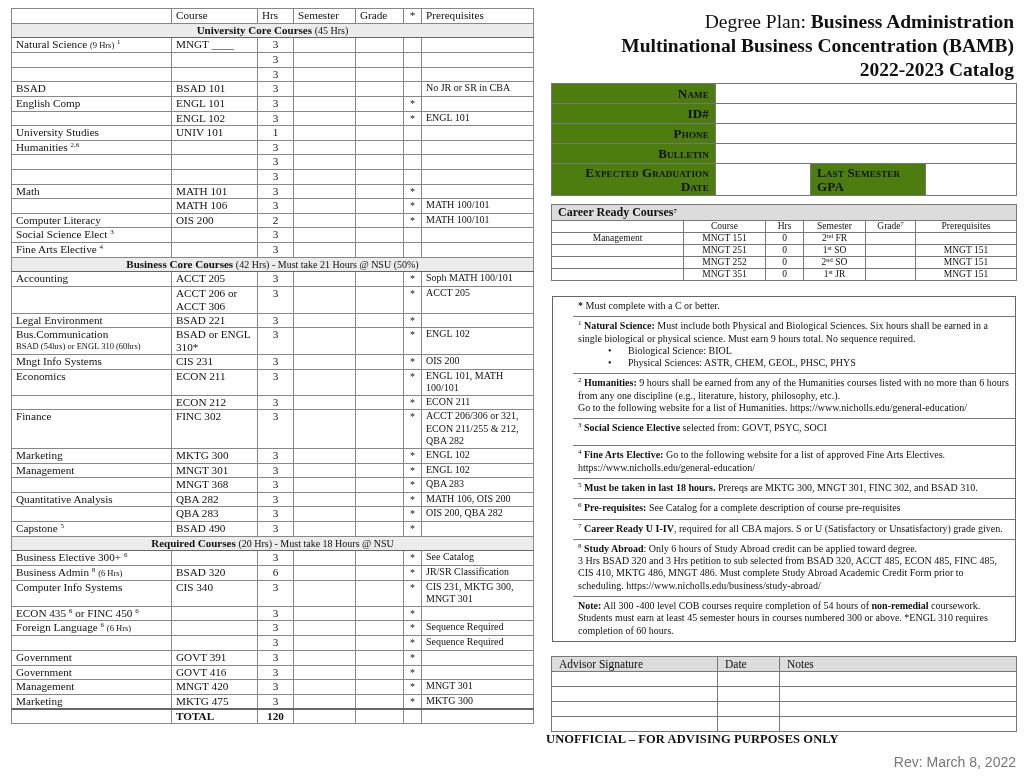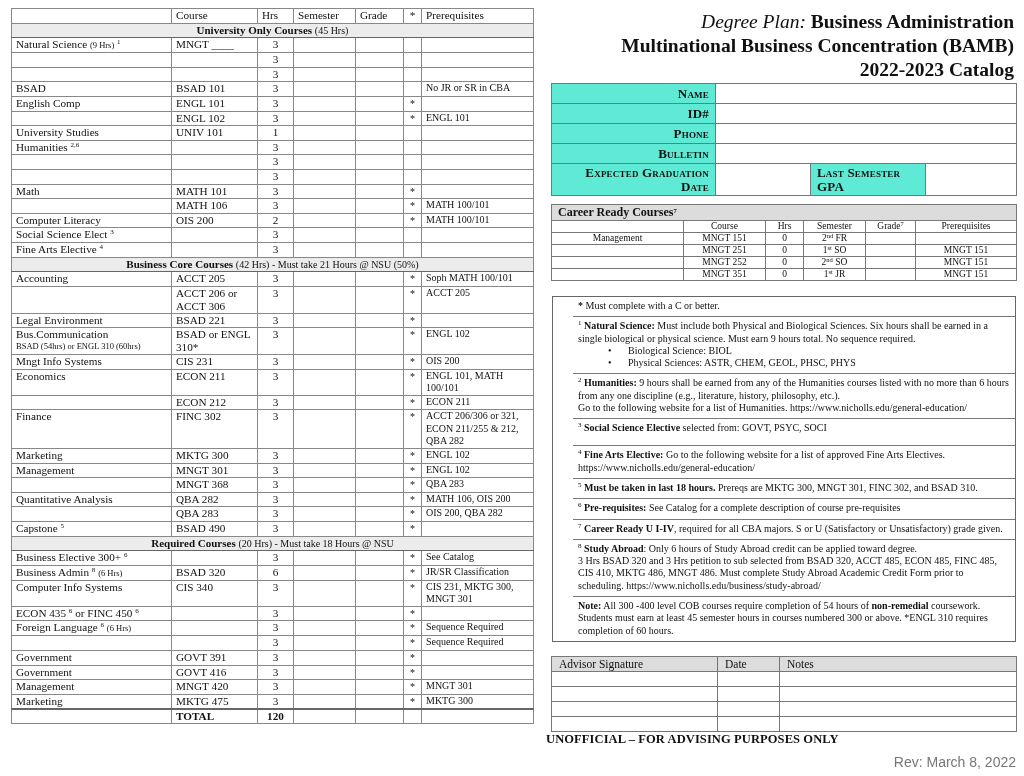--- a/index.html
+++ b/index.html
@@ -38,31 +38,31 @@
   #course-table .small { font-size: 8.5px; }
   #course-table .subnote { display: block; font-size: 8.5px; line-height: 11px; }
   #course-table tr.total td { border-top: 2.5px solid #666; font-weight: bold; }
   #course-table tr.total td.hrs { font-weight: bold; }
 
   
   #title-block {
     position: absolute; right: 10px; top: 10px; width: 470px; text-align: right;
     font-size: 19.5px; line-height: 24px;
   }
-  #title-block .light { font-weight: normal; font-style: italic; }
+  #title-block .light { font-weight: normal; }
   #title-block .bold { font-weight: bold; }
 
   
   #info-table {
     position: absolute; left: 551px; top: 83px; width: 465px;
     border-collapse: collapse; table-layout: fixed; border: 1.5px solid #666;
   }
   #info-table td { border: 1px solid #777; height: 20px; padding: 0 6px; font-size: 12px; }
   #info-table td.label {
-    background: #5eead4; text-align: right; font-weight: bold;
+    background: #4d7c0f; text-align: right; font-weight: bold;
     font-variant: small-caps; font-size: 13px; letter-spacing: 0.2px; line-height: 14px;
   }
   #info-table td.label-left { text-align: left; }
   #info-table td.value { background: #fff; }
   #info-table tr.tall td { height: 32px; }
 
   
   #career-table {
     position: absolute; left: 551px; top: 204px; width: 465px;
     border-collapse: collapse; table-layout: fixed; border: 1.5px solid #666;
@@ -126,21 +126,21 @@
       <th>Course</th>
       <th>Hrs</th>
       <th>Semester</th>
       <th>Grade</th>
       <th style="text-align:center;padding:0;">*</th>
       <th>Prerequisites</th>
     </tr>
   </thead>
   <tbody id="tbody-university">
     <tr class="section">
-      <td colspan="7"><span class="sec-bold">University Only Courses</span> <span class="sec-rest">(45 Hrs)</span></td>
+      <td colspan="7"><span class="sec-bold">University Core Courses</span> <span class="sec-rest">(45 Hrs)</span></td>
     </tr>
   <tr>
         <td><span>Natural Science</span> <span class="small">(9 Hrs)</span> <sup>1</sup></td>
         <td>MNGT ____</td>
         <td class="hrs">3</td>
         <td></td>
         <td></td>
         <td class="star"></td>
         <td class="prereq"></td>
       </tr>

